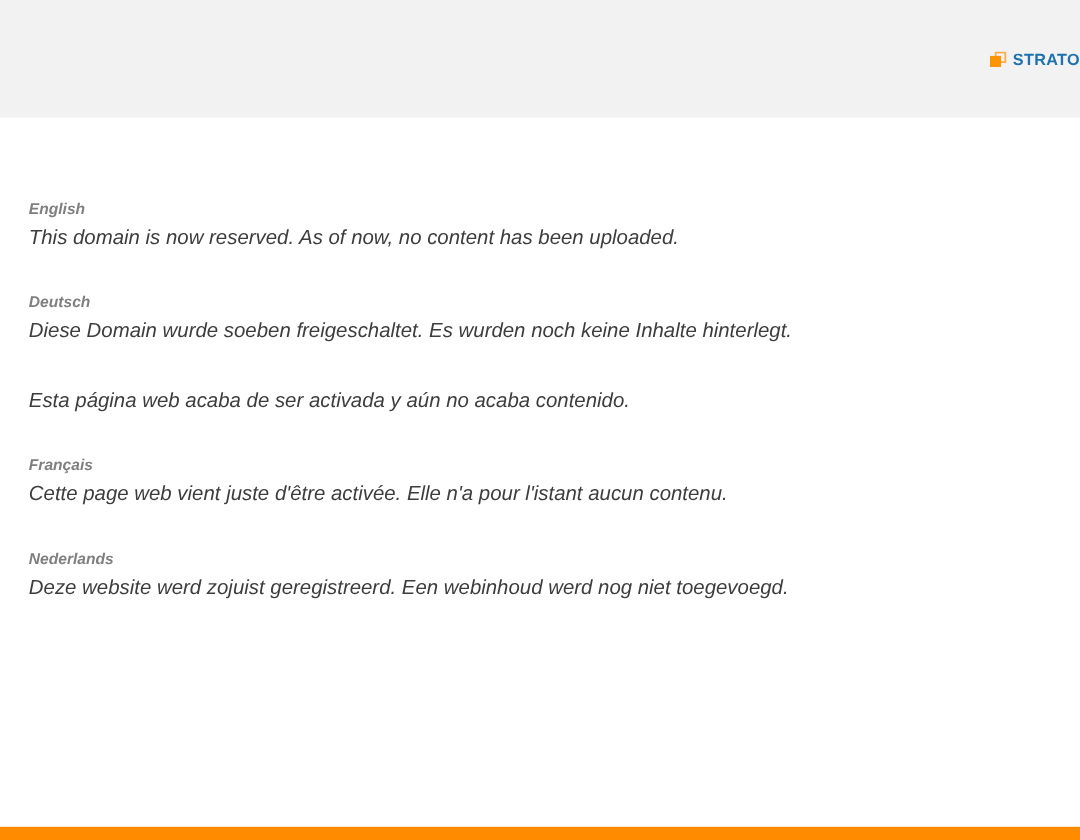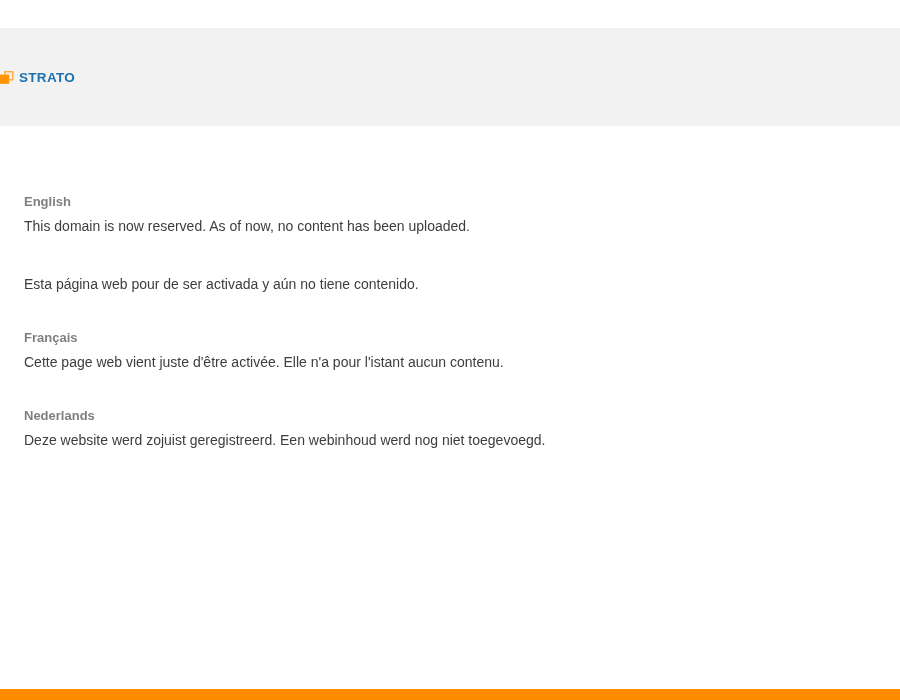--- a/index.html
+++ b/index.html
@@ -24,54 +24,54 @@
     font-family: "Liberation Sans", sans-serif;
     overflow: hidden;
     position: relative;
   }
   .header {
     width: 100%;
     height: 98px;
     background: var(--header_bg);
     display: flex;
     align-items: center;
-    justify-content: flex-start;
-    margin-top: 28px;
+    justify-content: flex-end;
   }
   .logo {
     display: flex;
     align-items: center;
     gap: 5px;
   }
   .logo-icon {
     display: block;
   }
   .logo-text {
     font-size: 13.5px;
     font-weight: 700;
     color: var(--logo_blue);
     letter-spacing: 0.3px;
     line-height: 1;
     padding-top: 1px;
   }
   .content {
     padding: 68px 28px 0 24px;
+    font-style: italic;
   }
   .section {
     margin-bottom: 34px;
   }
   .lang-label {
     font-size: 13px;
     line-height: 15px;
     font-weight: 700;
     color: var(--label_gray);
     margin-bottom: 5px;
   }
   .lang-text {
-    font-size: 14px;
+    font-size: 17px;
     line-height: 24px;
     font-weight: 400;
     color: var(--text_dark);
   }
   .footer-bar {
     position: absolute;
     left: 0;
     bottom: 0;
     width: 100%;
     height: 11px;
@@ -90,23 +90,27 @@
     <span class="logo-text">STRATO</span>
   </div>
 </div>
 
 <div class="content" id="sections">
   <div class="section">
     <div class="lang-label">English</div>
     <div class="lang-text">This domain is now reserved. As of now, no content has been uploaded.</div>
   </div>
 
+  <div class="section">
+    <div class="lang-label">Deutsch</div>
+    <div class="lang-text">Diese Domain wurde soeben freigeschaltet. Es wurden noch keine Inhalte hinterlegt.</div>
+  </div>
 
   <div class="section">
-    <div class="lang-text">Esta página web pour de ser activada y aún no tiene contenido.</div>
+    <div class="lang-text">Esta página web acaba de ser activada y aún no acaba contenido.</div>
   </div>
 
   <div class="section">
     <div class="lang-label">Français</div>
     <div class="lang-text">Cette page web vient juste d'être activée. Elle n'a pour l'istant aucun contenu.</div>
   </div>
 
   <div class="section">
     <div class="lang-label">Nederlands</div>
     <div class="lang-text">Deze website werd zojuist geregistreerd. Een webinhoud werd nog niet toegevoegd.</div>

